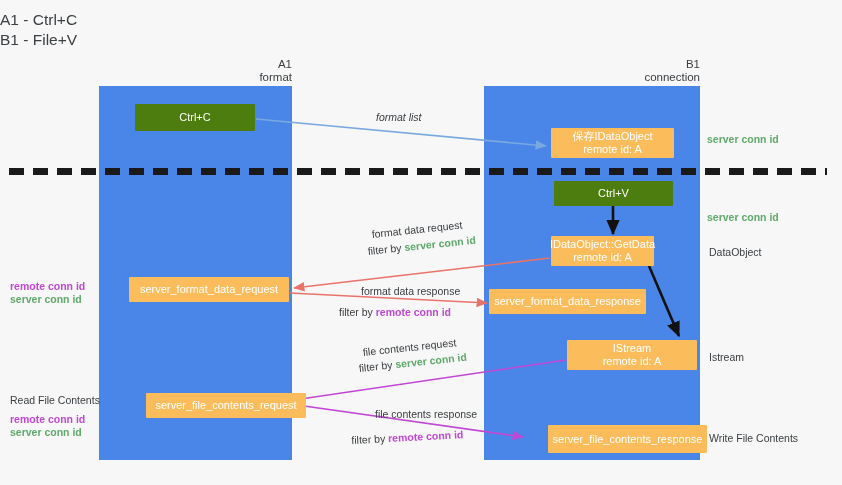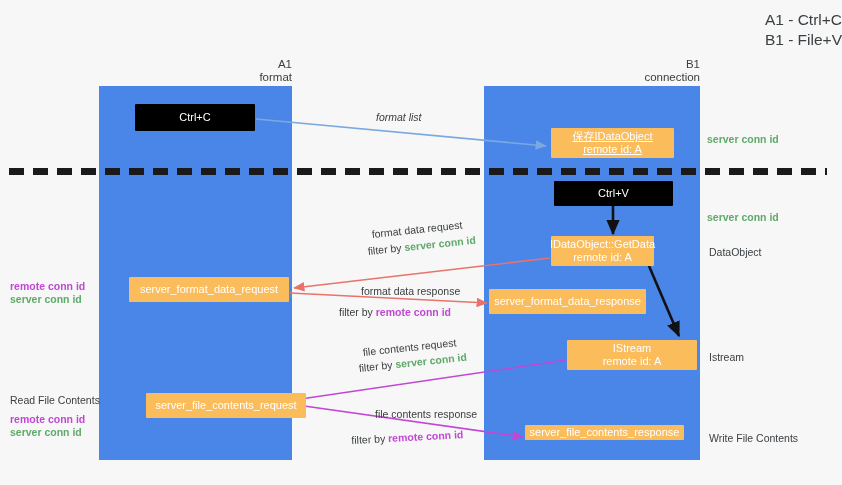--- a/index.html
+++ b/index.html
@@ -29,21 +29,21 @@
     height: 485px;
     pointer-events: none;
   }
 
   
   .title-block {
     position: absolute;
     left: 0;
     top: 10px;
     width: 842px;
-    text-align: right;
+    text-align: left;
     font-size: 15.5px;
     line-height: 20px;
     color: #3c4043;
   }
 
   
   .lane-header {
     position: absolute;
     text-align: right;
     font-size: 11.5px;
@@ -68,21 +68,21 @@
     display: flex;
     flex-direction: column;
     align-items: center;
     justify-content: center;
     color: #ffffff;
     font-size: 11px;
     line-height: 13px;
     text-align: center;
     border-radius: 1px;
   }
-  .node.green  { background: #000000; }
+  .node.green  { background: #4d7c0f; }
   .node.orange { background: #fbb council; }
   .node.orange { background: #fbbc5c; }
   .node .line2 { display: block; }
 
   
   .label {
     position: absolute;
     font-size: 10.5px;
     line-height: 14px;
     color: #3c4043;
@@ -164,21 +164,21 @@
 
     <line x1="290" y1="404" x2="523" y2="437" stroke="#c147d4" stroke-width="1.6" marker-end="url(#ah-magenta)"></line>
   </svg>
 
   <div id="dashed-divider"></div>
 
   <div class="node green" style="left:135px; top:104px; width:120px; height:27px;">
     <span>Ctrl+C</span>
   </div>
 
-  <div class="node orange" style="left:551px; top:128px; width:123px; height:30px;text-decoration:underline;">
+  <div class="node orange" style="left:551px; top:128px; width:123px; height:30px;">
     <span>保存IDataObject</span>
     <span class="line2">remote id: A</span>
   </div>
 
   <div class="node green" style="left:554px; top:181px; width:119px; height:25px;">
     <span>Ctrl+V</span>
   </div>
 
   <div class="node orange" style="left:551px; top:236px; width:103px; height:30px;">
     <span>IDataObject::GetData</span>
@@ -195,21 +195,21 @@
 
   <div class="node orange" style="left:567px; top:340px; width:130px; height:30px;">
     <span>IStream</span>
     <span class="line2">remote id: A</span>
   </div>
 
   <div class="node orange" style="left:146px; top:393px; width:160px; height:25px;">
     <span>server_file_contents_request</span>
   </div>
 
-  <div class="node orange" style="left:525px; top:425px; width:159px; height:15px;">
+  <div class="node orange" style="left:548px; top:425px; width:159px; height:28px;">
     <span>server_file_contents_response</span>
   </div>
 
   <div class="label" style="left:376px; top:110px;font-style:italic;">format list</div>
 
   <div class="label" style="left:371px; top:227px; transform:rotate(-6deg); transform-origin:left top;">format data request</div>
   <div class="label" style="left:367px; top:244px; transform:rotate(-6deg); transform-origin:left top;">
     <span>filter by</span>
     <span class="green-text">server conn id</span>
   </div>

